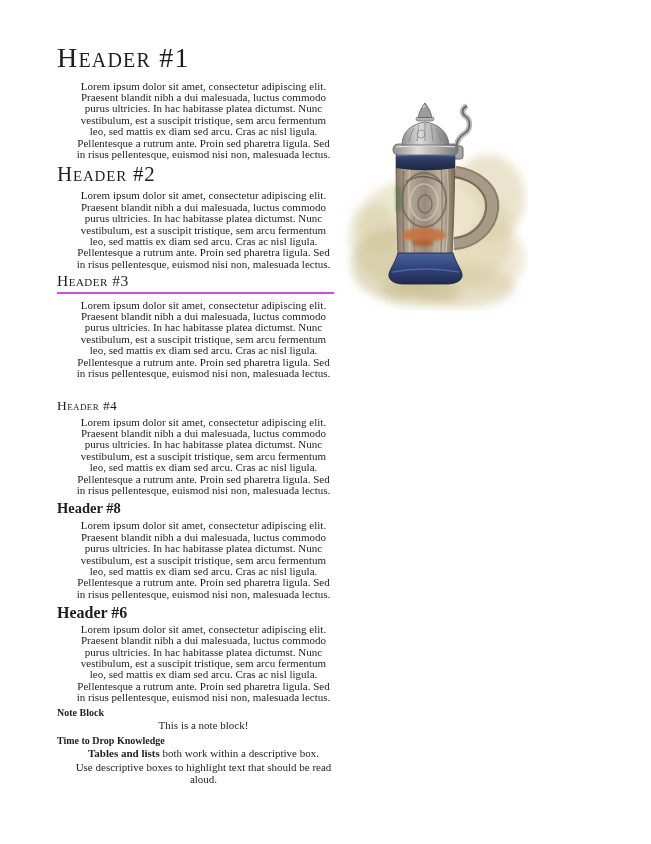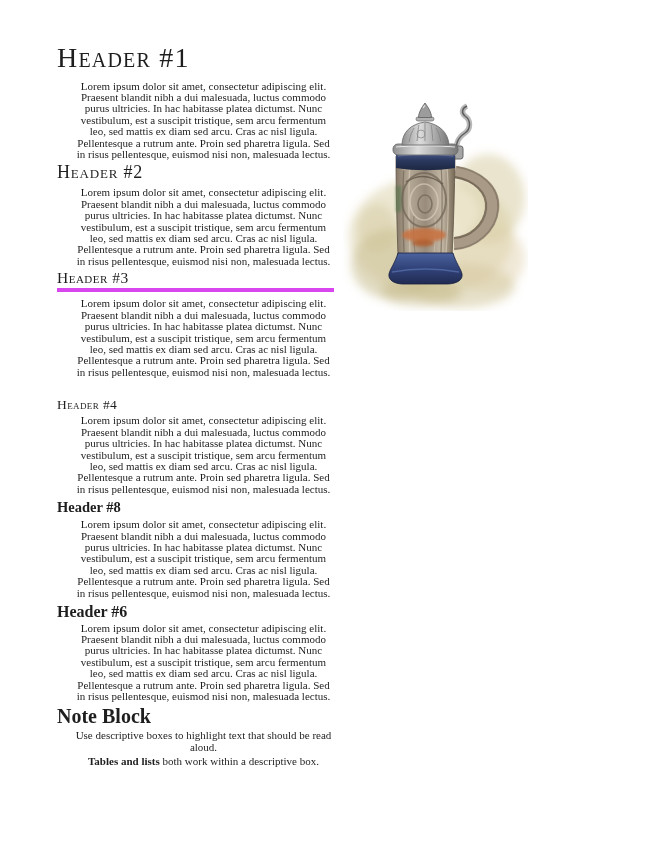--- a/index.html
+++ b/index.html
@@ -17,46 +17,46 @@
     width:277px;
   }
   .text-column h1,.text-column h2,.text-column h3,.text-column h4,
   .text-column h5,.text-column h6,.text-column p{margin:0;padding:0;}
   h1.doc-h1{
     font-size:28px;line-height:1.02;font-weight:400;
     font-variant:small-caps;letter-spacing:1.2px;
     margin:0 0 8px 0;
   }
   h2.doc-h2{
-    font-size:18px;line-height:1.05;font-weight:400;
+    font-size:21px;line-height:1.05;font-weight:400;
     font-variant:small-caps;letter-spacing:0.8px;
     margin:2px 0 5px 0;
   }
   h3.doc-h3{
     font-size:15.5px;line-height:1.05;font-weight:400;
     font-variant:small-caps;letter-spacing:0.5px;
-    border-bottom:4px solid #d946ef;
+    border-bottom:2px solid #d946ef;
     padding-bottom:2px;
     margin:3px 0 6px 0;
   }
   h4.doc-h4{
     font-size:13.5px;line-height:1.05;font-weight:400;
     font-variant:small-caps;letter-spacing:0.4px;
     margin:20px 0 3px 0;
   }
   h5.doc-h5{
     font-size:14.5px;line-height:1.1;font-weight:700;
     margin:5px 0 3px 0;
   }
   h6.doc-h6{
     font-size:16px;line-height:1.1;font-weight:700;
     margin:4px 0 2px 0;
   }
   .block-title{
-    font-size:20px;line-height:1.15;font-weight:700;
+    font-size:10px;line-height:1.15;font-weight:700;
     margin:3px 0 2px 0;
   }
   p.body-text{
     font-size:11px;line-height:11.4px;
     margin:0 0 3px 16px;
     text-align:center;
   }
   p.body-text b{font-weight:700;}
   .illustration{
     position:absolute;
@@ -83,23 +83,25 @@
     <h4 class="doc-h4">Header #4</h4>
     <p class="body-text">Lorem ipsum dolor sit amet, consectetur adipiscing elit. Praesent blandit nibh a dui malesuada, luctus commodo purus ultricies. In hac habitasse platea dictumst. Nunc vestibulum, est a suscipit tristique, sem arcu fermentum leo, sed mattis ex diam sed arcu. Cras ac nisl ligula. Pellentesque a rutrum ante. Proin sed pharetra ligula. Sed in risus pellentesque, euismod nisi non, malesuada lectus.</p>
 
     <h5 class="doc-h5">Header #8</h5>
     <p class="body-text">Lorem ipsum dolor sit amet, consectetur adipiscing elit. Praesent blandit nibh a dui malesuada, luctus commodo purus ultricies. In hac habitasse platea dictumst. Nunc vestibulum, est a suscipit tristique, sem arcu fermentum leo, sed mattis ex diam sed arcu. Cras ac nisl ligula. Pellentesque a rutrum ante. Proin sed pharetra ligula. Sed in risus pellentesque, euismod nisi non, malesuada lectus.</p>
 
     <h6 class="doc-h6">Header #6</h6>
     <p class="body-text">Lorem ipsum dolor sit amet, consectetur adipiscing elit. Praesent blandit nibh a dui malesuada, luctus commodo purus ultricies. In hac habitasse platea dictumst. Nunc vestibulum, est a suscipit tristique, sem arcu fermentum leo, sed mattis ex diam sed arcu. Cras ac nisl ligula. Pellentesque a rutrum ante. Proin sed pharetra ligula. Sed in risus pellentesque, euismod nisi non, malesuada lectus.</p>
 
     <div class="block-title">Note Block</div>
-
+    <p class="body-text">This is a note block!</p>
+
+    <div class="block-title">Time to Drop Knowledge</div>
+    <p class="body-text"><b>Tables and lists</b><span> both work within a descriptive box.</span></p>
     <p class="body-text">Use descriptive boxes to highlight text that should be read aloud.</p>
-    <p class="body-text"><b>Tables and lists</b><span> both work within a descriptive box.</span></p>
 
   </div>
 
   <div class="illustration">
     <svg width="185" height="215" viewBox="0 0 185 215" xmlns="http://www.w3.org/2000/svg">
       <defs>
         <filter id="wcblur" x="-40%" y="-40%" width="180%" height="180%">
             <feGaussianBlur stdDeviation="5"></feGaussianBlur>
           </filter>
         <filter id="soft" x="-60%" y="-60%" width="220%" height="220%">

